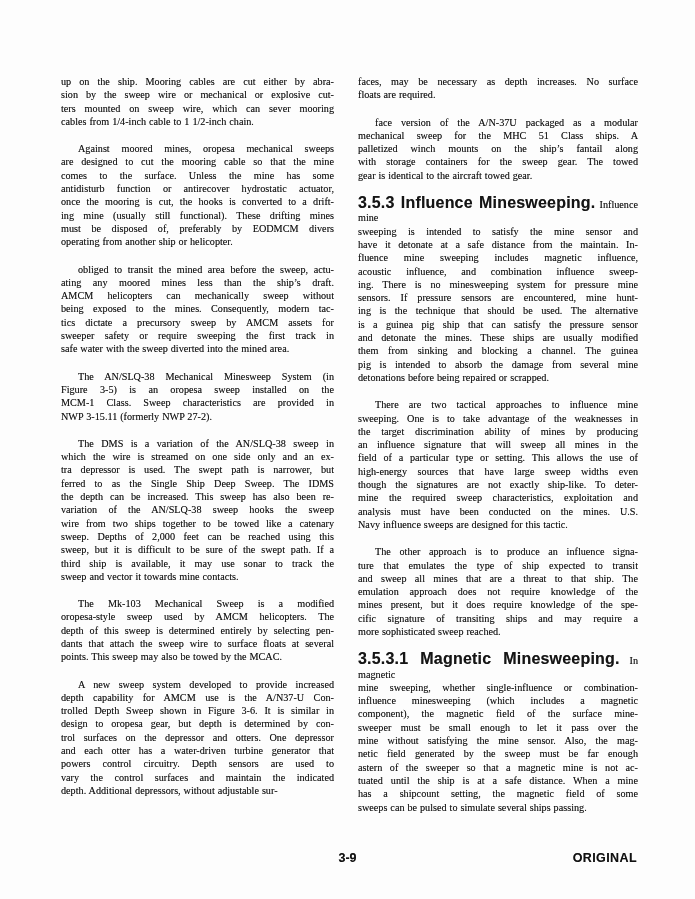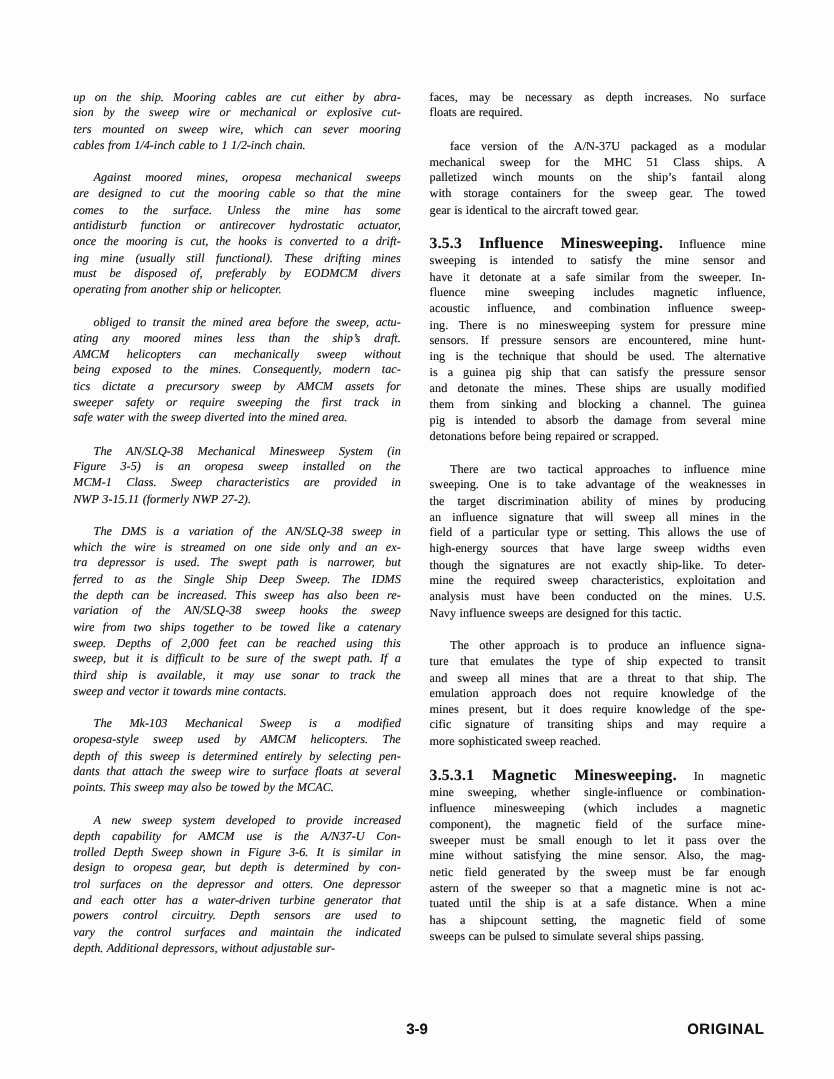--- a/index.html
+++ b/index.html
@@ -7,37 +7,37 @@
     position: relative;
     width: 695px;
     height: 899px;
     background: #fdfdfd;
     font-family: "Liberation Serif", serif;
     color: #151515;
     overflow: hidden;
     text-shadow: 0 0 0.4px rgba(20,20,20,0.5);
   }
   .col { position: absolute; top: 75px; }
-  .col-left  { left: 61px;  width: 273px; font-style: italic; }
+  .col-left  { left: 61px;  width: 273px; }
   .col-right { left: 358px; width: 280px; }
   .para { margin: 0; }
   .para + .para { margin-top: 14px; }
   .line {
     font-size: 10.2px;
     line-height: 13.3px;
     text-align: justify;
     text-align-last: justify;
     word-spacing: 0.4px;
   }
   .line.last { text-align-last: left; }
   .para.indent .line:first-child { text-indent: 17px; }
   .h {
-    font-family: Liberation Serif, serif;
+    font-family: Liberation Sans, sans-serif;
     font-weight: bold;
-    font-size: 13px;
+    font-size: 16px;
     letter-spacing: 0.2px;
   }
   .footer-item {
     position: absolute;
     font-family: "Liberation Sans", sans-serif;
     font-weight: bold;
     font-size: 12.5px;
     color: #111;
   }
   .page-number { top: 851px; left: 0; width: 695px; text-align: center; }
@@ -119,21 +119,21 @@
       <div class="para indent">
         <div class="line">face version of the A/N-37U packaged as a modular</div>
         <div class="line">mechanical sweep for the MHC 51 Class ships. A</div>
         <div class="line">palletized winch mounts on the ship’s fantail along</div>
         <div class="line">with storage containers for the sweep gear. The towed</div>
         <div class="line last">gear is identical to the aircraft towed gear.</div>
       </div>
       <div class="para">
         <div class="line"><span class="h">3.5.3 Influence Minesweeping.</span> Influence mine</div>
         <div class="line">sweeping is intended to satisfy the mine sensor and</div>
-        <div class="line">have it detonate at a safe similar from the sweeper. In-</div>
+        <div class="line">have it detonate at a safe distance from the maintain. In-</div>
         <div class="line">fluence mine sweeping includes magnetic influence,</div>
         <div class="line">acoustic influence, and combination influence sweep-</div>
         <div class="line">ing. There is no minesweeping system for pressure mine</div>
         <div class="line">sensors. If pressure sensors are encountered, mine hunt-</div>
         <div class="line">ing is the technique that should be used. The alternative</div>
         <div class="line">is a guinea pig ship that can satisfy the pressure sensor</div>
         <div class="line">and detonate the mines. These ships are usually modified</div>
         <div class="line">them from sinking and blocking a channel. The guinea</div>
         <div class="line">pig is intended to absorb the damage from several mine</div>
         <div class="line last">detonations before being repaired or scrapped.</div>

